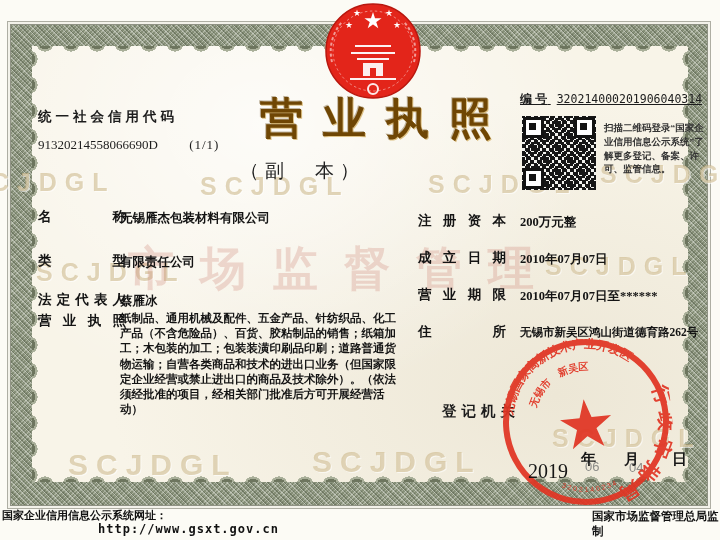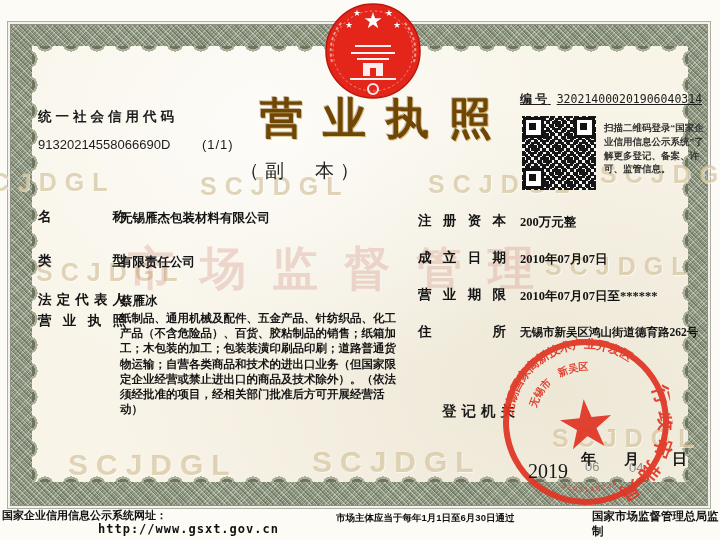--- a/index.html
+++ b/index.html
@@ -41,21 +41,21 @@
   .wm{position:absolute;z-index:3;font-weight:bold;font-size:25px;letter-spacing:8px;
       color:rgba(201,178,130,.55);text-shadow:1px 1px 0 rgba(255,255,255,.6);}
   .wm-big{position:absolute;z-index:3;left:128px;top:238px;font-size:46px;font-weight:bold;
       letter-spacing:26px;color:rgba(206,128,114,.28);white-space:nowrap;}
 
   
   .abs{position:absolute;z-index:4;}
   .emblem{left:320px;top:2px;width:106px;height:100px;z-index:5;}
 
   .credit-label{left:38px;top:108px;font-size:13.5px;font-weight:bold;letter-spacing:4px;}
-  .credit-code{left:38px;top:137px;font-size:13px;font-family:Liberation Sans, sans-serif;}
+  .credit-code{left:38px;top:137px;font-size:13px;font-family:Liberation Serif, serif;}
   .credit-copies{margin-left:28px;letter-spacing:1px;}
 
   .title{left:240px;top:90px;width:300px;text-align:left;font-size:43px;font-weight:bold;
          letter-spacing:20px;padding-left:20px;color:#6f4604;
          text-shadow:1px 1px 0 rgba(196,148,44,.55), -1px -1px 0 rgba(90,58,6,.35);
          font-family:"Liberation Serif","DejaVu Serif",serif;}
   .subtitle{left:240px;top:158px;width:300px;text-align:left;font-size:19px;letter-spacing:6px;color:#222;}
 
   .serial{left:520px;top:91px;font-size:12px;font-weight:bold;text-decoration:underline;}
   .serial .num{font-family:"DejaVu Sans Mono","Liberation Mono",monospace;font-weight:normal;font-size:11.5px;margin-left:6px;}
@@ -206,15 +206,14 @@
 <div class="abs date-row d-year">2019</div>
 <div class="abs date-row d-ylab">年</div>
 <div class="abs date-row d-month">06</div>
 <div class="abs date-row d-mlab">月</div>
 <div class="abs date-row d-day">04</div>
 <div class="abs date-row d-dlab">日</div>
 
 <div class="abs foot f-site">国家企业信用信息公示系统网址：</div>
 <div class="abs foot f-url">http://www.gsxt.gov.cn</div>
 <div class="abs foot f-notice">
-  <div>市场主体应当于每年1月1日至6月30日通过</div>
 </div>
 <div class="abs foot f-pub">国家市场监督管理总局监制</div>
 
 </body></html>

